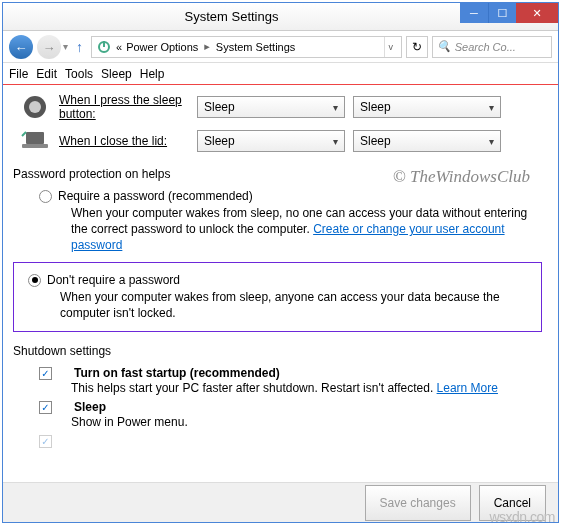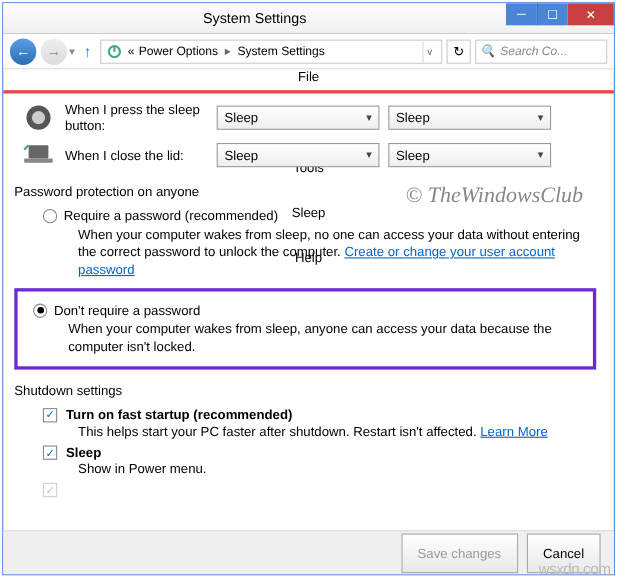--- a/index.html
+++ b/index.html
@@ -20,51 +20,51 @@
 .navbtn.fwd { background: linear-gradient(#eee,#ddd); color:#888; }
 .navdrop { color:#888; font-size:10px; margin-left:-2px; }
 .uparrow { color:#3a75c8; font-size:14px; margin: 0 4px; }
 .address { flex: 1; border: 1px solid #ccc; height: 22px; display: flex; align-items: center; padding: 0 4px; gap: 4px; font-size: 11px; }
 .address .icon { width:16px; height:16px; display:inline-flex; align-items:center; justify-content:center; }
 .address .sep { color: #666; margin: 0 2px; }
 .address .drop { margin-left:auto; color:#666; font-size:9px; padding:0 4px; border-left:1px solid #ddd; height:100%; display:flex; align-items:center; }
 .refresh { width:22px; height:22px; border:1px solid #ccc; display:flex; align-items:center; justify-content:center; font-size:12px; }
 .search { width:120px; border:1px solid #ccc; height:22px; display:flex; align-items:center; padding:0 4px; color:#888; font-size:11px; gap:4px; font-style: italic;}
 
-.menubar { height: 22px; display: flex; align-items: center; padding: 0 6px; gap: 27px; border-bottom: 3px solid #ef4444; font-size: 12px; flex-direction: column; }
+.menubar { height: 22px; display: flex; align-items: center; padding: 0 6px; gap: 8px; border-bottom: 1px solid #ef4444; font-size: 12px; }
 
 .content { flex: 1; overflow-y: auto; padding: 8px 16px; position: relative; }
 .content::-webkit-scrollbar { width: 17px; }
 .content::-webkit-scrollbar-track { background: #f0f0f0; border-left:1px solid #ddd; }
 .content::-webkit-scrollbar-thumb { background: #cdcdcd; border: 1px solid #aaa; }
 
 .row { display: flex; align-items: center; gap: 8px; margin-bottom: 6px; }
 .rowicon { width: 32px; height: 28px; display:flex; align-items:center; justify-content:center; }
-.rowlabel { width: 130px; font-size: 12px; }
+.rowlabel { width: 130px; font-size: 12px; text-decoration: underline; }
 .dropdown { width: 148px; height: 22px; border: 1px solid #999; background: linear-gradient(#fff,#eee); display:flex; align-items:center; padding:0 6px; font-size:12px; }
 .dropdown::after { content:"▾"; margin-left:auto; color:#444; font-size:10px; }
 
 .section-title { font-size: 12px; margin: 12px 0 8px -6px; color:#000; }
 
 .radiogroup { margin-left: 20px; }
 .radio-item { display:flex; align-items:flex-end; gap:6px; margin-bottom: 2px; }
 .radio { width:13px; height:13px; border:1px solid #888; border-radius:50%; display:flex; align-items:center; justify-content:center; margin-top:1px; flex-shrink:0; }
 .radio.on::after { content:""; width:6px; height:6px; background:#000; border-radius:50%; }
 .desc { margin-left: 32px; font-size: 12px; color:#000; line-height:1.35; margin-bottom:8px; }
 .link { color: #0066cc; text-decoration: underline; cursor:pointer; }
 
-.blackbox { border: 3px solid #6d28d9; padding: 10px 8px 10px 14px; margin: 6px 0 10px -6px; }
+.blackbox { border: 1px solid #6d28d9; padding: 10px 8px 10px 14px; margin: 6px 0 10px -6px; }
 
 .checkgroup { margin-left: 20px; }
-.check-item { display:flex; align-items:flex-start; gap:8px; }
+.check-item { display:flex; align-items:flex-start; gap:22px; }
 .checkbox { width:13px; height:13px; border:1px solid #888; background:#fff; display:flex; align-items:center; justify-content:center; font-size:10px; color:#0066cc; margin-top:1px; flex-shrink:0; }
 .checkbox.on::after { content:"✓"; }
 .bold { font-weight: bold; }
 
-.watermark { position:absolute; top:82px; right:28px; font-size:20px; color:#888; font-style:italic; pointer-events:none; font-family: Georgia, serif;}
+.watermark { position:absolute; top:82px; right:28px; font-size:17px; color:#888; font-style:italic; pointer-events:none; font-family: Georgia, serif;}
 .wsx { position:absolute; bottom:4px; right:6px; font-size:14px; color:#bbb; letter-spacing:-0.5px;}
 
 .footer { height: 40px; border-top: 1px solid #ddd; background:#f0f0f0; display:flex; align-items:center; justify-content:flex-end; padding:0 12px; gap:8px; }
 .btn { height:36px; padding:0 14px; border:1px solid #aaa; background:linear-gradient(#fff,#e8e8e8); font-size:12px; display:flex; align-items:center; }
 .btn.disabled { color:#999; }
 </style>
 </head>
 <body>
 
 <div class="window">
@@ -141,21 +141,21 @@
       <div class="dropdown">
           <span>Sleep</span>
         </div>
       <div class="dropdown">
           <span>Sleep</span>
         </div>
     </div>
 
     <div class="watermark">© TheWindowsClub</div>
 
-    <div class="section-title">Password protection on anyone</div>
+    <div class="section-title">Password protection on helps</div>
 
     <div class="radiogroup">
       <div class="radio-item">
         <div class="radio"></div>
         <div>Require a password (recommended)</div>
       </div>
       <div class="desc">
         <span>When your computer wakes from sleep, no one can access your data without entering the correct password to unlock the computer. </span><span class="link">Create or change your user account password</span>
       </div>
     </div>

